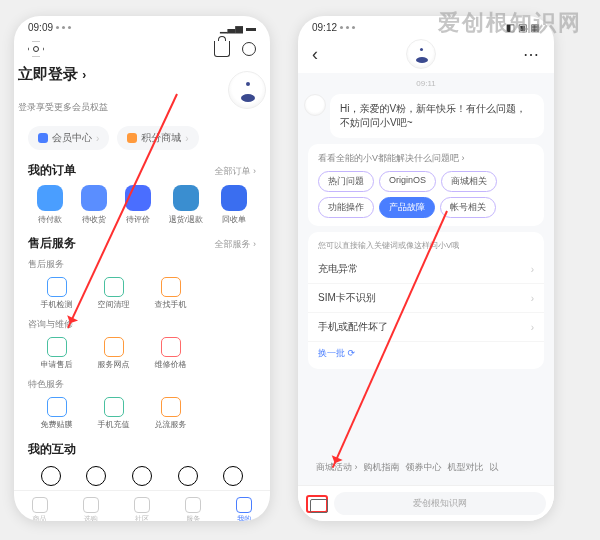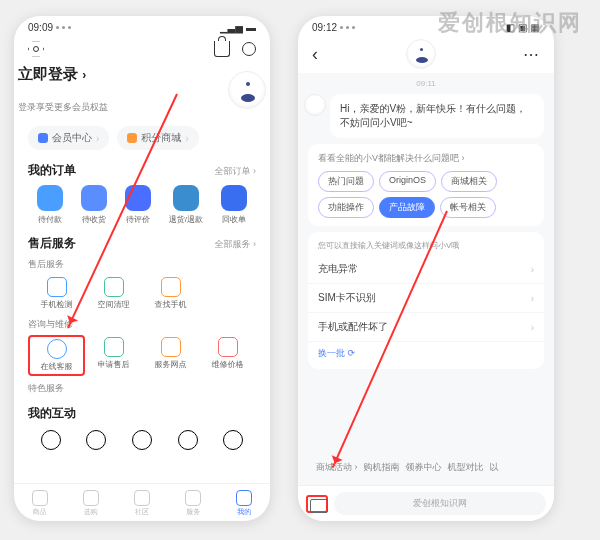--- a/index.html
+++ b/index.html
@@ -413,39 +413,50 @@
             <div class="glabel">空间清理</div>
           </div>
         <div class="grid-item">
             <div class="gico g-orange"></div>
             <div class="glabel">查找手机</div>
           </div>
       </div>
 
       <div class="subhead">咨询与维修</div>
       <div class="grid4">
-        <div class="grid-item highlight-box">
-            <div class="gico g-blue" style="border-radius:50%"></div>
-            <div class="glabel">在线客服</div>
-          </div>
         <div class="grid-item">
             <div class="gico g-green"></div>
             <div class="glabel">申请售后</div>
           </div>
         <div class="grid-item">
             <div class="gico g-orange"></div>
             <div class="glabel">服务网点</div>
           </div>
         <div class="grid-item">
             <div class="gico g-red"></div>
             <div class="glabel">维修价格</div>
           </div>
       </div>
 
       <div class="subhead">特色服务</div>
+      <div class="grid4">
+        <div class="grid-item">
+            <div class="gico g-blue"></div>
+            <div class="glabel">免费贴膜</div>
+          </div>
+        <div class="grid-item">
+            <div class="gico g-green"></div>
+            <div class="glabel">手机充值</div>
+          </div>
+        <div class="grid-item">
+            <div class="gico g-orange"></div>
+            <div class="glabel">兑流服务</div>
+          </div>
+        <div class="grid-item"></div>
+      </div>
     </div>
 
     <div class="section">
       <div class="section-head">
         <div class="section-title">我的互动</div>
       </div>
       <div class="interact-row">
         <div class="iico g-purple"></div>
         <div class="iico g-orange"></div>
         <div class="iico g-green"></div>

